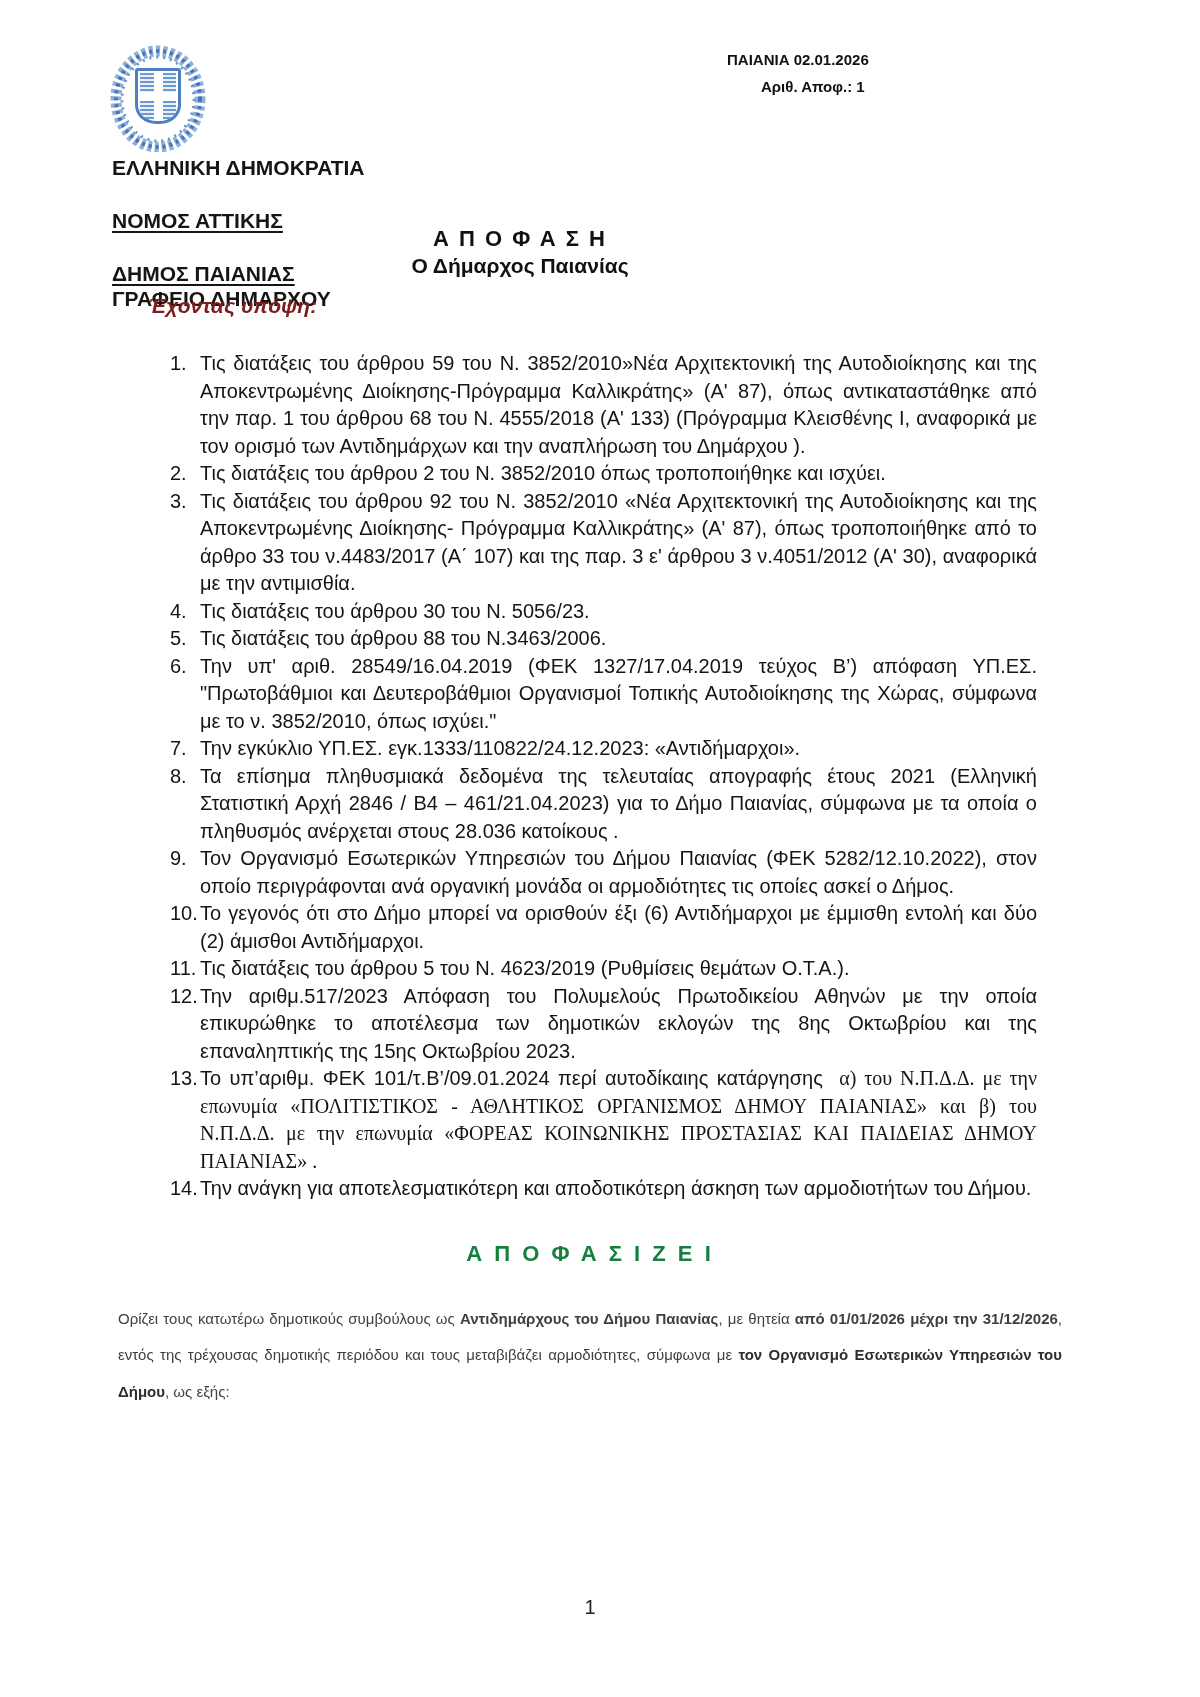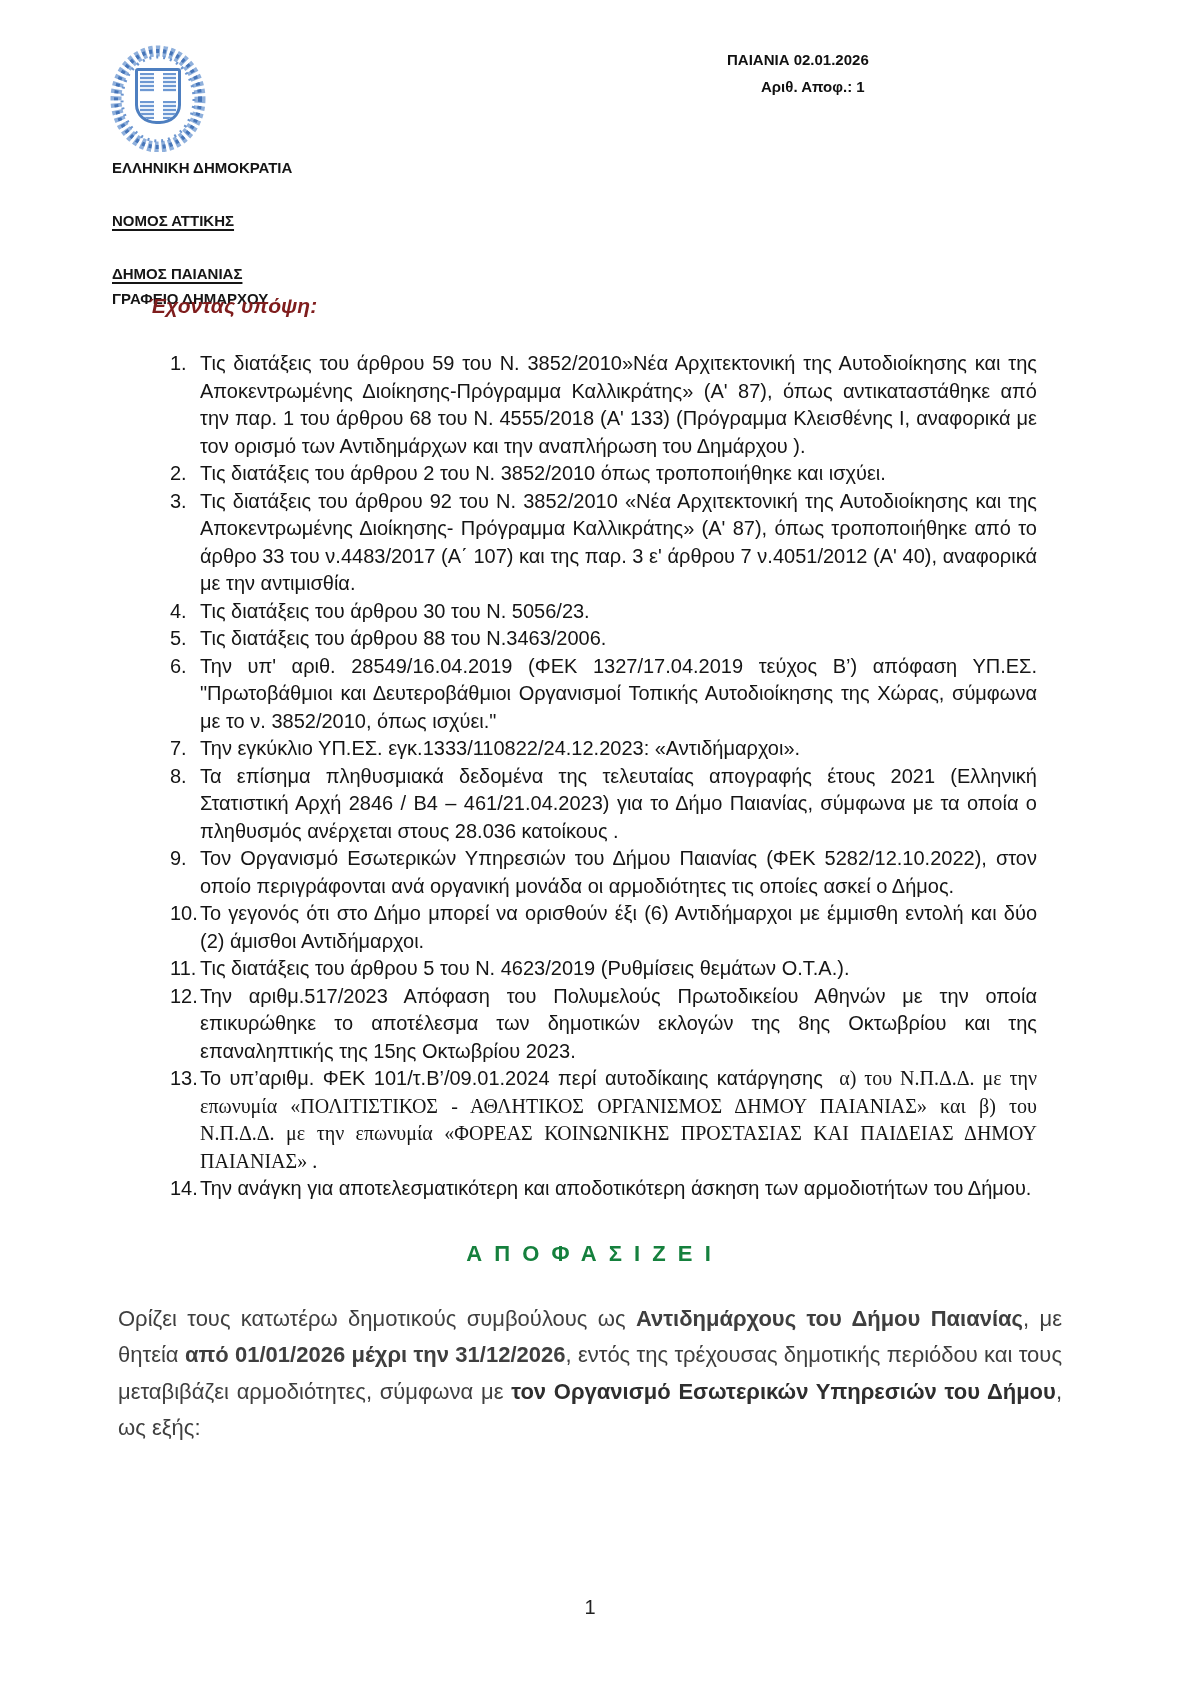--- a/index.html
+++ b/index.html
@@ -17,39 +17,39 @@
   .shield{
     position:absolute;left:25px;top:24px;width:46px;height:56px;
     box-sizing:border-box;border:3px solid #4e7fc0;background:#fff;
     border-radius:3px 3px 46% 46% / 3px 3px 34% 34%;
     display:grid;grid-template-columns:1fr 9px 1fr;grid-template-rows:1fr 9px 1fr;
     padding:2px;overflow:hidden;
   }
   .quad{background:repeating-linear-gradient(180deg,#6d98d2 0px,#6d98d2 2px,#e8f0fa 2px,#e8f0fa 4px);}
   .q1{grid-area:1/1;} .q2{grid-area:1/3;} .q3{grid-area:3/1;} .q4{grid-area:3/3;}
   
-  .org-block{position:absolute;left:112px;top:155px;font-weight:bold;font-size:15px;line-height:25px;white-space:nowrap;}
+  .org-block{position:absolute;left:112px;top:155px;font-weight:bold;font-size:21px;line-height:25px;white-space:nowrap;}
   .org-line.u{text-decoration:underline;text-decoration-thickness:2px;text-underline-offset:3px;margin-top:28px;}
   .date-block{position:absolute;left:727px;top:46px;font-weight:bold;font-size:15px;line-height:27px;color:#111;}
   .date-block .num-line{padding-left:6px;margin-left:28px;}
   .title-block{position:absolute;left:310px;top:226px;width:420px;text-align:center;font-weight:bold;color:#111;}
   .decision-title{font-size:22px;letter-spacing:2px;line-height:26px;}
   .decision-subtitle{font-size:21px;line-height:27px;}
   
   .having{position:absolute;left:148px;top:294px;font-weight:bold;font-size:21px;color:#7f1d1d;font-style:italic;}
   .flow{position:absolute;left:0;top:350px;width:1200px;}
   ol.considerations{list-style:none;margin:0;padding:0 0 0 170px;width:867px;font-size:20px;line-height:27.5px;color:#151515;}
   ol.considerations li{display:flex;align-items:flex-start;}
   ol.considerations .num{flex:0 0 30px;}
   ol.considerations .txt{flex:1 1 auto;text-align:justify;}
   .seg-serif{font-family:"Liberation Serif","DejaVu Serif",serif;margin-left:8px;}
   .seg-b{font-weight:bold;}
   .seg-m{font-weight:bold;color:#2e2e2e;}
   .decides{margin:38px 0 0 130px;width:920px;text-align:center;font-weight:bold;font-size:22px;letter-spacing:3px;color:#15803d;}
-  .closing{margin:34px 0 12px 118px;width:944px;text-align:justify;font-size:22px;line-height:36.5px;color:#3f3f3f;}
+  .closing{margin:34px 0 12px 118px;width:944px;text-align:justify;font-size:15px;line-height:36.5px;color:#3f3f3f;}
   .page-number{position:absolute;left:0;top:1596px;width:1180px;text-align:center;font-size:20px;color:#222;}
 </style>
 </head>
 <body>
 
 <div class="page">
 
   <div class="emblem">
     <svg width="96" height="108" viewBox="0 0 96 108">
       <ellipse cx="48" cy="55" rx="42" ry="48" fill="none" stroke="#8fb0dc" stroke-width="11" stroke-dasharray="4 3"></ellipse>
@@ -69,36 +69,40 @@
       <div class="org-line u">ΝΟΜΟΣ ΑΤΤΙΚΗΣ</div>
       <div class="org-line u">ΔΗΜΟΣ ΠΑΙΑΝΙΑΣ</div>
       <div class="org-line">ΓΡΑΦΕΙΟ ΔΗΜΑΡΧΟΥ</div>
     </div>
 
   <div class="date-block">
     <div>ΠΑΙΑΝΙΑ 02.01.2026</div>
     <div class="num-line">Αριθ. Αποφ.: 1</div>
   </div>
 
+  <div class="title-block">
+    <div class="decision-title">Α Π Ο Φ Α Σ Η</div>
+    <div class="decision-subtitle">Ο Δήμαρχος Παιανίας</div>
+  </div>
 
   <div class="having">Έχοντας υπόψη:</div>
 
   <div class="flow">
     <ol class="considerations">
         <li>
           <span class="num">1.</span>
           <span class="txt"><span>Τις διατάξεις του άρθρου 59 του Ν. 3852/2010»Νέα Αρχιτεκτονική της Αυτοδιοίκησης και της Αποκεντρωμένης Διοίκησης-Πρόγραμμα Καλλικράτης» (Α' 87), όπως αντικαταστάθηκε από την παρ. 1 του άρθρου 68 του Ν. 4555/2018 (Α' 133) (Πρόγραμμα Κλεισθένης Ι, αναφορικά με τον ορισμό των Αντιδημάρχων και την αναπλήρωση του Δημάρχου ).</span></span>
         </li>
         <li>
           <span class="num">2.</span>
           <span class="txt"><span>Τις διατάξεις του άρθρου 2 του Ν. 3852/2010 όπως τροποποιήθηκε και ισχύει.</span></span>
         </li>
         <li>
           <span class="num">3.</span>
-          <span class="txt"><span>Τις διατάξεις του άρθρου 92 του Ν. 3852/2010 «Νέα Αρχιτεκτονική της Αυτοδιοίκησης και της Αποκεντρωμένης Διοίκησης- Πρόγραμμα Καλλικράτης» (Α' 87), όπως τροποποιήθηκε από το άρθρο 33 του ν.4483/2017 (Α΄ 107) και της παρ. 3 ε' άρθρου 7 ν.4051/2012 (Α' 40), αναφορικά με την αντιμισθία.</span></span>
+          <span class="txt"><span>Τις διατάξεις του άρθρου 92 του Ν. 3852/2010 «Νέα Αρχιτεκτονική της Αυτοδιοίκησης και της Αποκεντρωμένης Διοίκησης- Πρόγραμμα Καλλικράτης» (Α' 87), όπως τροποποιήθηκε από το άρθρο 33 του ν.4483/2017 (Α΄ 107) και της παρ. 3 ε' άρθρου 3 ν.4051/2012 (Α' 30), αναφορικά με την αντιμισθία.</span></span>
         </li>
         <li>
           <span class="num">4.</span>
           <span class="txt"><span>Τις διατάξεις του άρθρου 30 του Ν. 5056/23.</span></span>
         </li>
         <li>
           <span class="num">5.</span>
           <span class="txt"><span>Τις διατάξεις του άρθρου 88 του Ν.3463/2006.</span></span>
         </li>
         <li>

